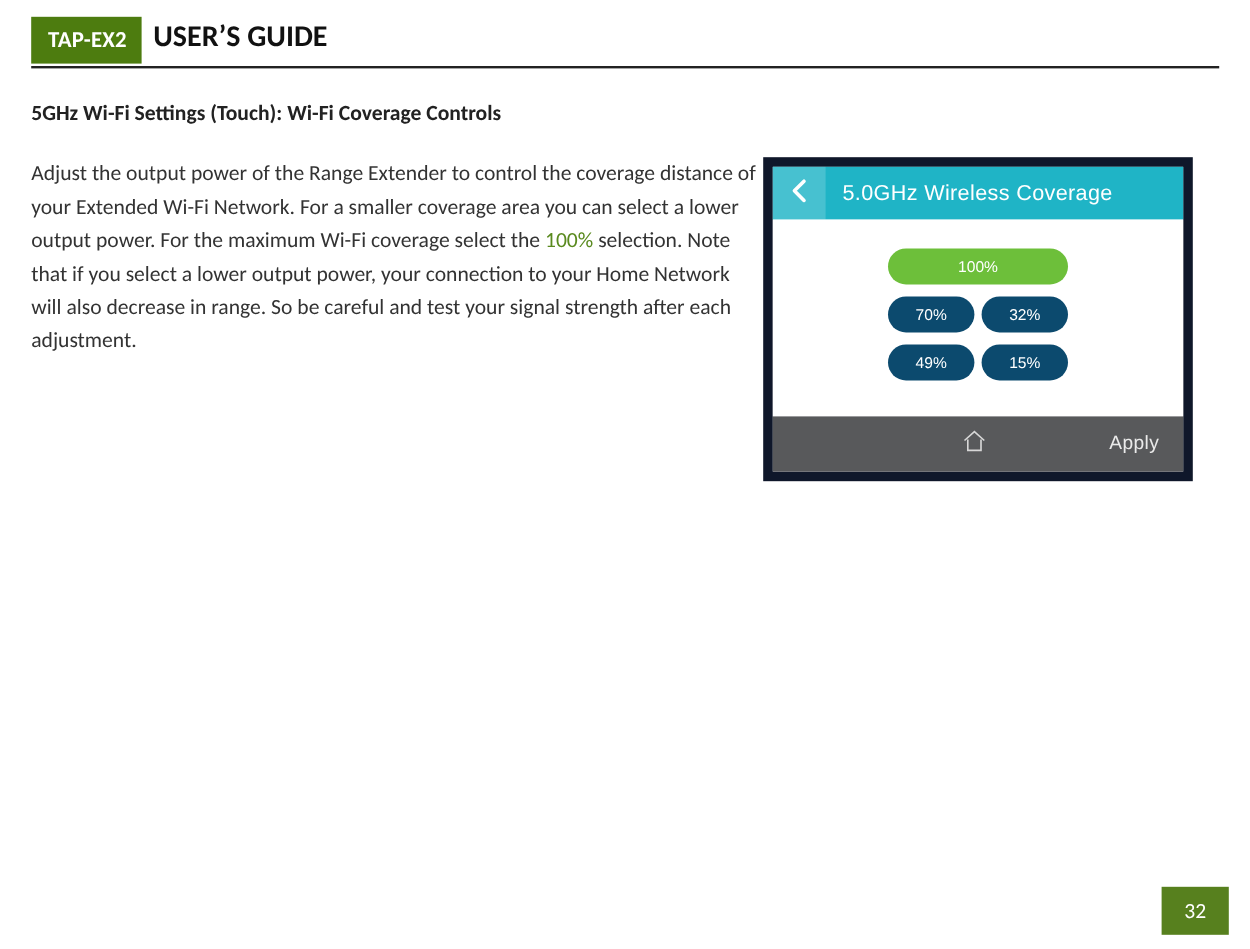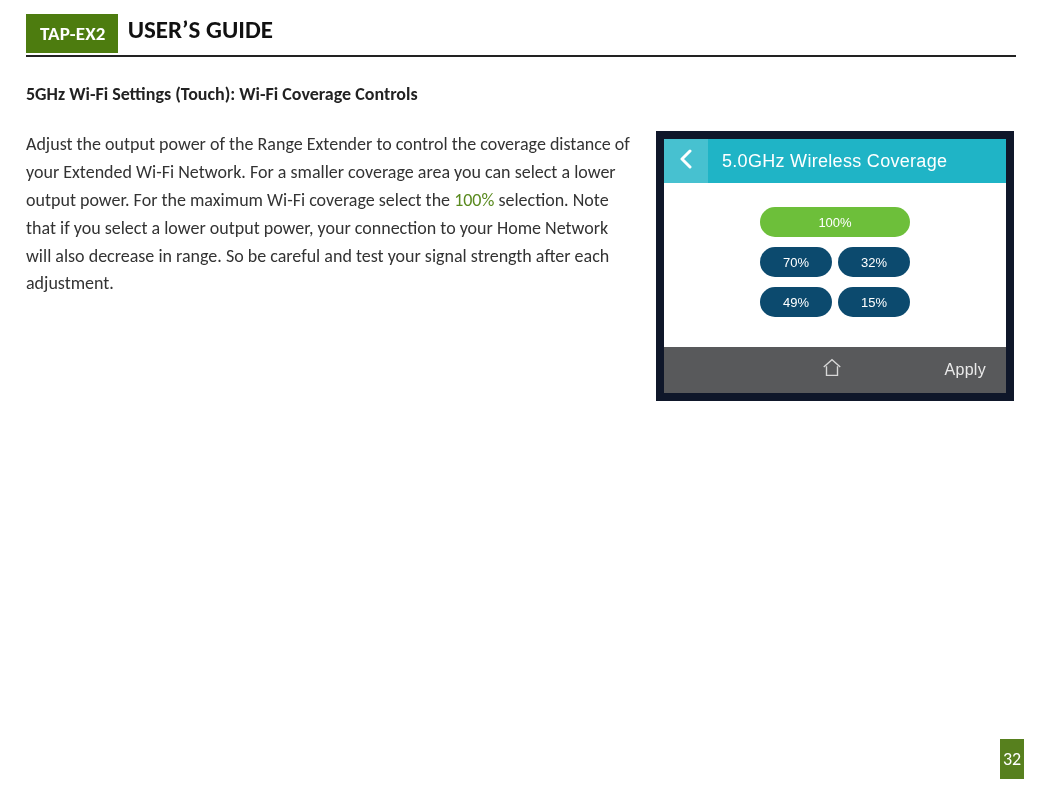--- a/index.html
+++ b/index.html
@@ -10,21 +10,21 @@
   .header { display: flex; align-items: flex-end; margin-top: 6px; }
   .header-tab { background: #4d7c0f; color: #fff; font-weight: 700; font-size: 19px; padding: 8px 12px 8px 14px; letter-spacing: 0.2px; }
   .header-title { font-weight: 700; font-size: 25px; padding: 8px 0 8px 10px; color: #111; }
   .header-rule { border: none; border-top: 2px solid #222; margin-top: 2px; }
 
   
   .section-heading { margin-top: 26px; font-size: 18px; font-weight: 700; color: #222; }
   .section-heading .prefix { color: #222; }
 
   
-  .content-row { display: flex; align-items: flex-start; margin-top: 26px; gap: 20px; }
+  .content-row { display: flex; align-items: flex-start; margin-top: 26px; }
   .body-text { flex: 1 1 auto; font-size: 18px; line-height: 1.55; color: #333; max-width: 610px; }
   .body-text .green { color: #5a8a1f; }
 
   
   .device-panel { width: 358px; border: 8px solid #0f172a; background: #fff; font-family: "Helvetica Neue", Arial, sans-serif; }
   .device-header { background: #1fb4c6; height: 44px; display: flex; align-items: center; color: #fff; font-size: 18px; font-weight: 300; letter-spacing: 0.3px; }
   .back-btn { width: 44px; height: 44px; display: flex; align-items: center; justify-content: center; background: rgba(255,255,255,0.18); }
   .back-btn svg { width: 14px; height: 20px; }
   .device-title { padding-left: 14px; font-weight: 300; }
 
@@ -34,21 +34,21 @@
   .pill-wide { width: 150px; background: #6dbf3a; }
   .pill-small { width: 72px; background: #0c4a6e; }
 
   .device-footer { background: #58595b; height: 46px; display: flex; align-items: center; justify-content: space-between; color: #eaeaea; padding: 0 20px 0 0; font-weight: 300; font-size: 16px; }
   .footer-spacer { width: 44px; }
   .home-icon { flex: 1; display: flex; justify-content: center; position: relative; left: 20px; }
   .home-icon svg { width: 22px; height: 22px; stroke: #d7d7d7; }
   .apply-label { min-width: 70px; text-align: right; letter-spacing: 0.3px; }
 
   
-  .page-number { position: absolute; right: 18px; bottom: 18px; width: 24px; height: 40px; background: #57801e; color: #fff; display: flex; align-items: center; justify-content: center; font-size: 18px; }
+  .page-number { position: absolute; right: 18px; bottom: 18px; width: 56px; height: 40px; background: #57801e; color: #fff; display: flex; align-items: center; justify-content: center; font-size: 18px; }
 </style>
 </head>
 <body>
 
 <div class="page">
 
   <div class="header">
     <div class="header-tab">TAP-EX2</div>
     <div class="header-title">USER’S GUIDE</div>
   </div>

